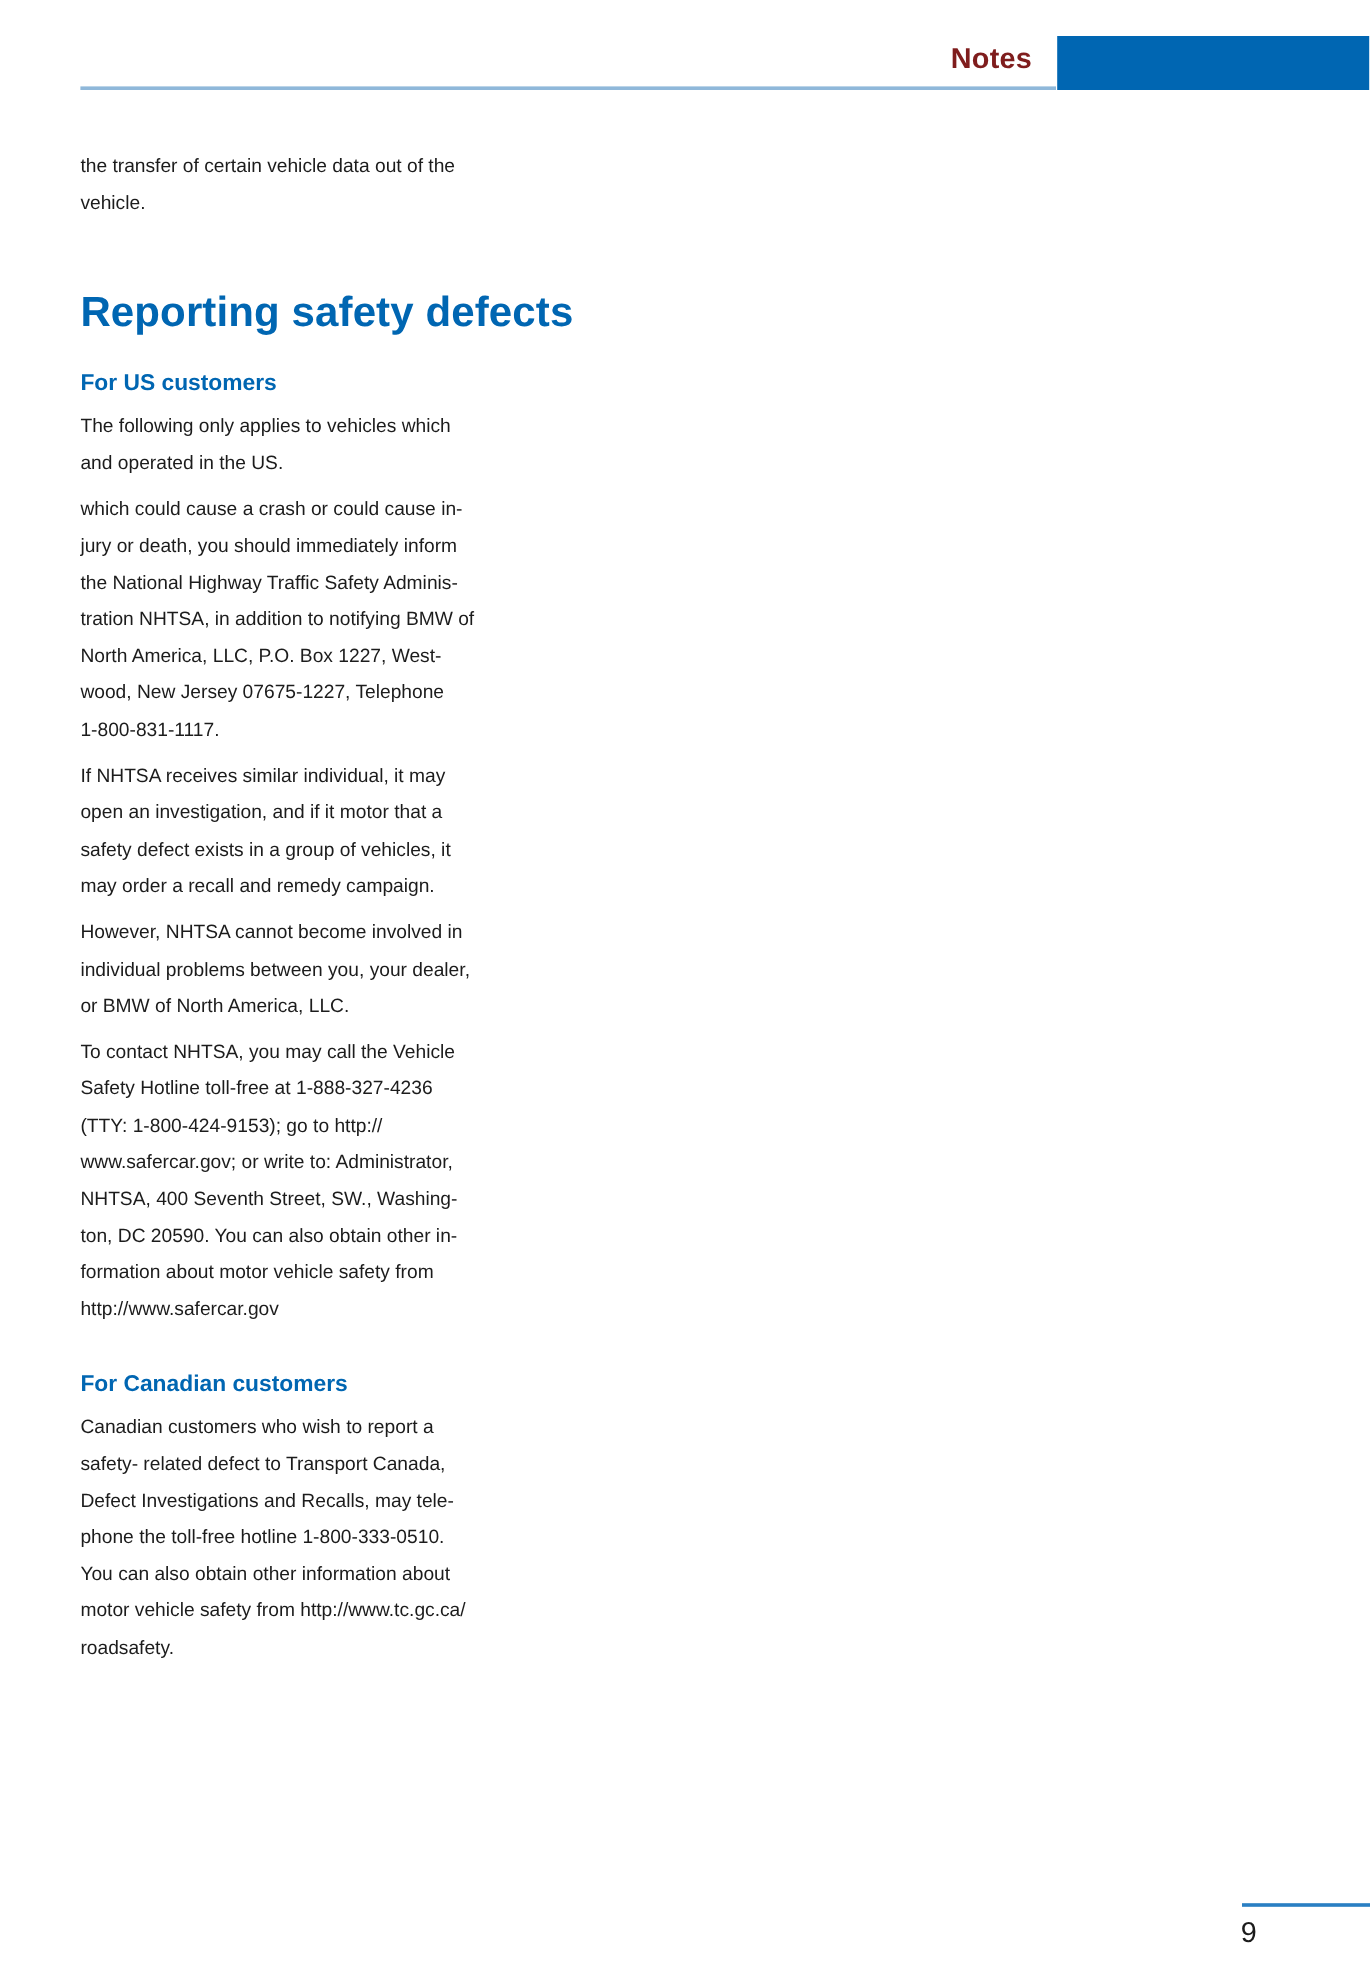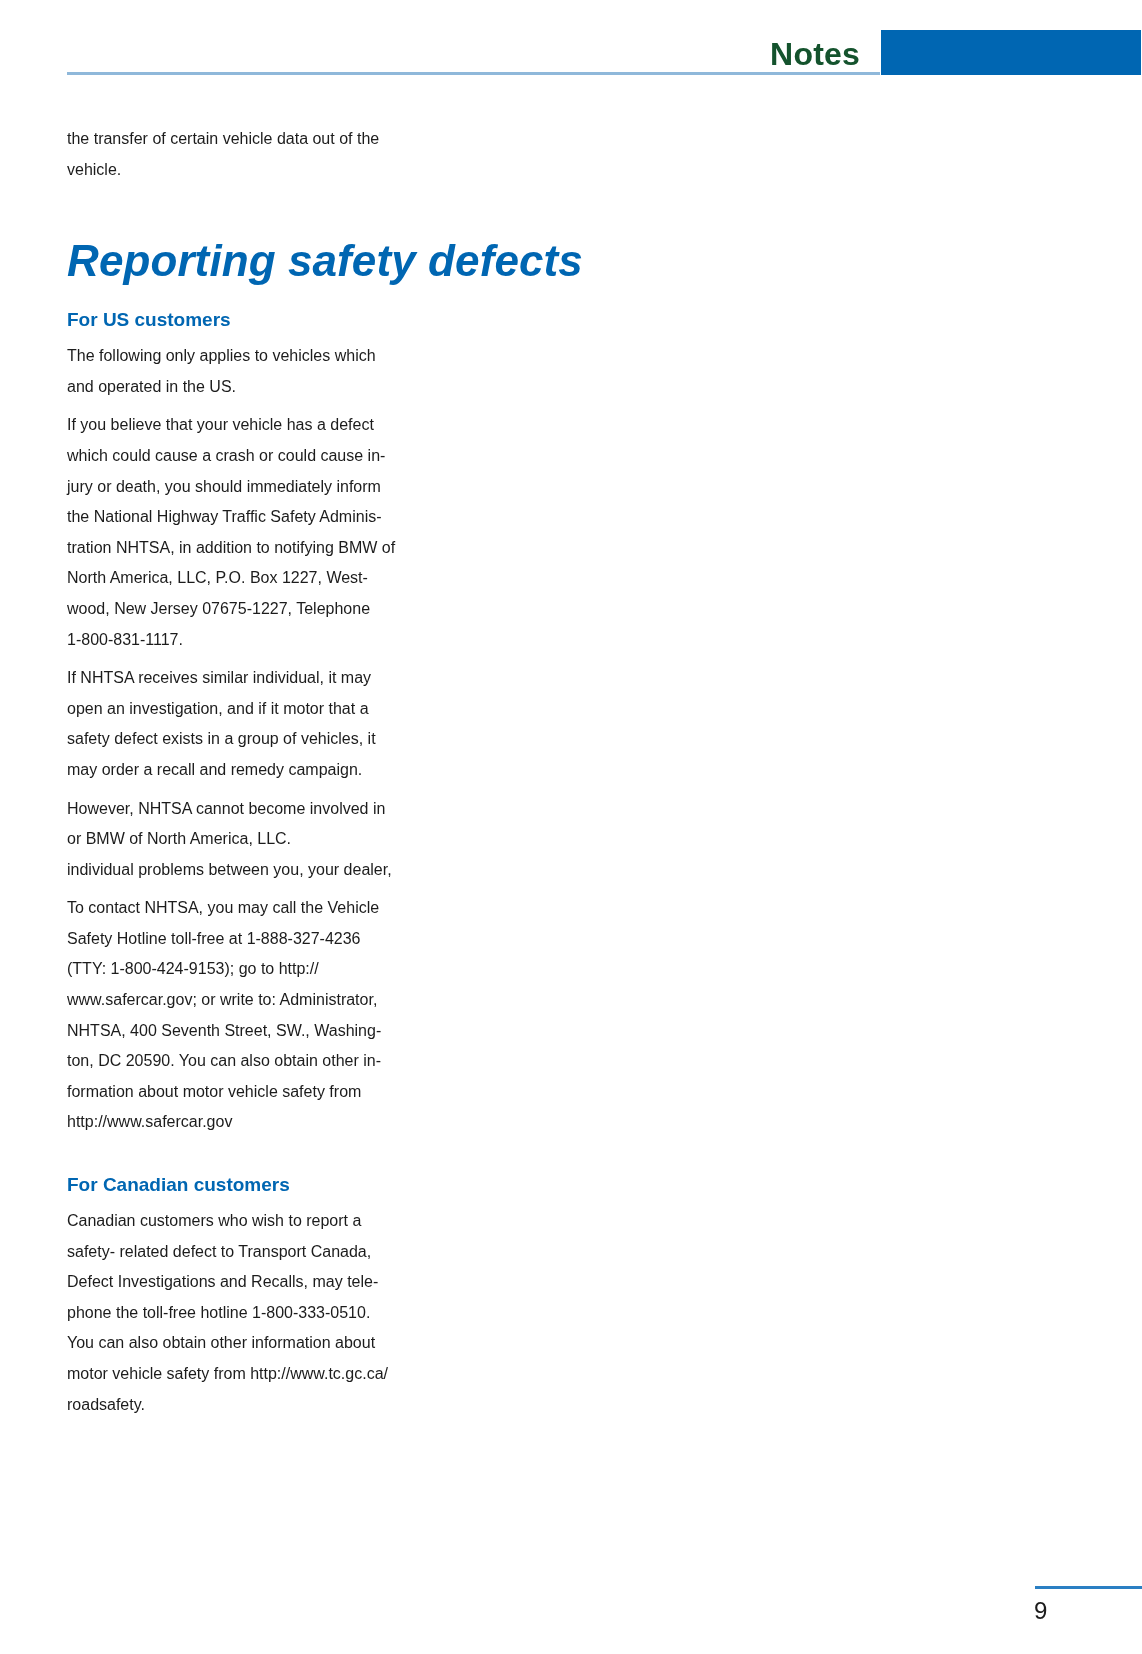--- a/index.html
+++ b/index.html
@@ -22,23 +22,23 @@
     width: 813px;
     height: 3px;
     background: #8fb8da;
   }
   .header-label {
     position: absolute;
     left: 760px;
     top: 36px;
     width: 100px;
     text-align: right;
-    font-size: 32px;
+    font-size: 24px;
     font-weight: bold;
-    color: #14532d;
+    color: #7f1d1d;
     letter-spacing: 0.2px;
   }
   .header-block {
     position: absolute;
     left: 881px;
     top: 30px;
     width: 260px;
     height: 45px;
     background: #0066b2;
   }
@@ -49,27 +49,26 @@
     width: 520px;
   }
   .p {
     font-size: 16px;
     line-height: 30.6px;
     margin: 0 0 8px 0;
     color: #1c1c1c;
   }
   .p .ln { display: block; white-space: nowrap; }
   .h1 {
-    font-size: 44px;
+    font-size: 35px;
     font-weight: bold;
     color: #0066b2;
     margin: 54px 0 0 0;
     line-height: 44px;
     letter-spacing: 0.1px;
-    font-style: italic;
   }
   .h2 {
     font-size: 19px;
     font-weight: bold;
     color: #0066b2;
     line-height: 34px;
     margin: 20px 0 4px 0;
   }
   .h2.second { margin-top: 30px; }
   .footer-rule {
@@ -105,41 +104,40 @@
   <h1 class="h1">Reporting safety defects</h1>
 
   <h2 class="h2">For US customers</h2>
 
   <p class="p">
     <span class="ln">The following only applies to vehicles which</span>
     <span class="ln">and operated in the US.</span>
   </p>
 
   <p class="p">
-    <span class="ln">If you believe that your vehicle has a defect</span>
     <span class="ln">which could cause a crash or could cause in-</span>
     <span class="ln">jury or death, you should immediately inform</span>
     <span class="ln">the National Highway Traffic Safety Adminis-</span>
     <span class="ln">tration NHTSA, in addition to notifying BMW of</span>
     <span class="ln">North America, LLC, P.O. Box 1227, West-</span>
     <span class="ln">wood, New Jersey 07675-1227, Telephone</span>
     <span class="ln">1-800-831-1117.</span>
   </p>
 
   <p class="p">
     <span class="ln">If NHTSA receives similar individual, it may</span>
     <span class="ln">open an investigation, and if it motor that a</span>
     <span class="ln">safety defect exists in a group of vehicles, it</span>
     <span class="ln">may order a recall and remedy campaign.</span>
   </p>
 
   <p class="p">
     <span class="ln">However, NHTSA cannot become involved in</span>
+    <span class="ln">individual problems between you, your dealer,</span>
     <span class="ln">or BMW of North America, LLC.</span>
-    <span class="ln">individual problems between you, your dealer,</span>
   </p>
 
   <p class="p">
     <span class="ln">To contact NHTSA, you may call the Vehicle</span>
     <span class="ln">Safety Hotline toll-free at 1-888-327-4236</span>
     <span class="ln">(TTY: 1-800-424-9153); go to http://</span>
     <span class="ln">www.safercar.gov; or write to: Administrator,</span>
     <span class="ln">NHTSA, 400 Seventh Street, SW., Washing-</span>
     <span class="ln">ton, DC 20590. You can also obtain other in-</span>
     <span class="ln">formation about motor vehicle safety from</span>

